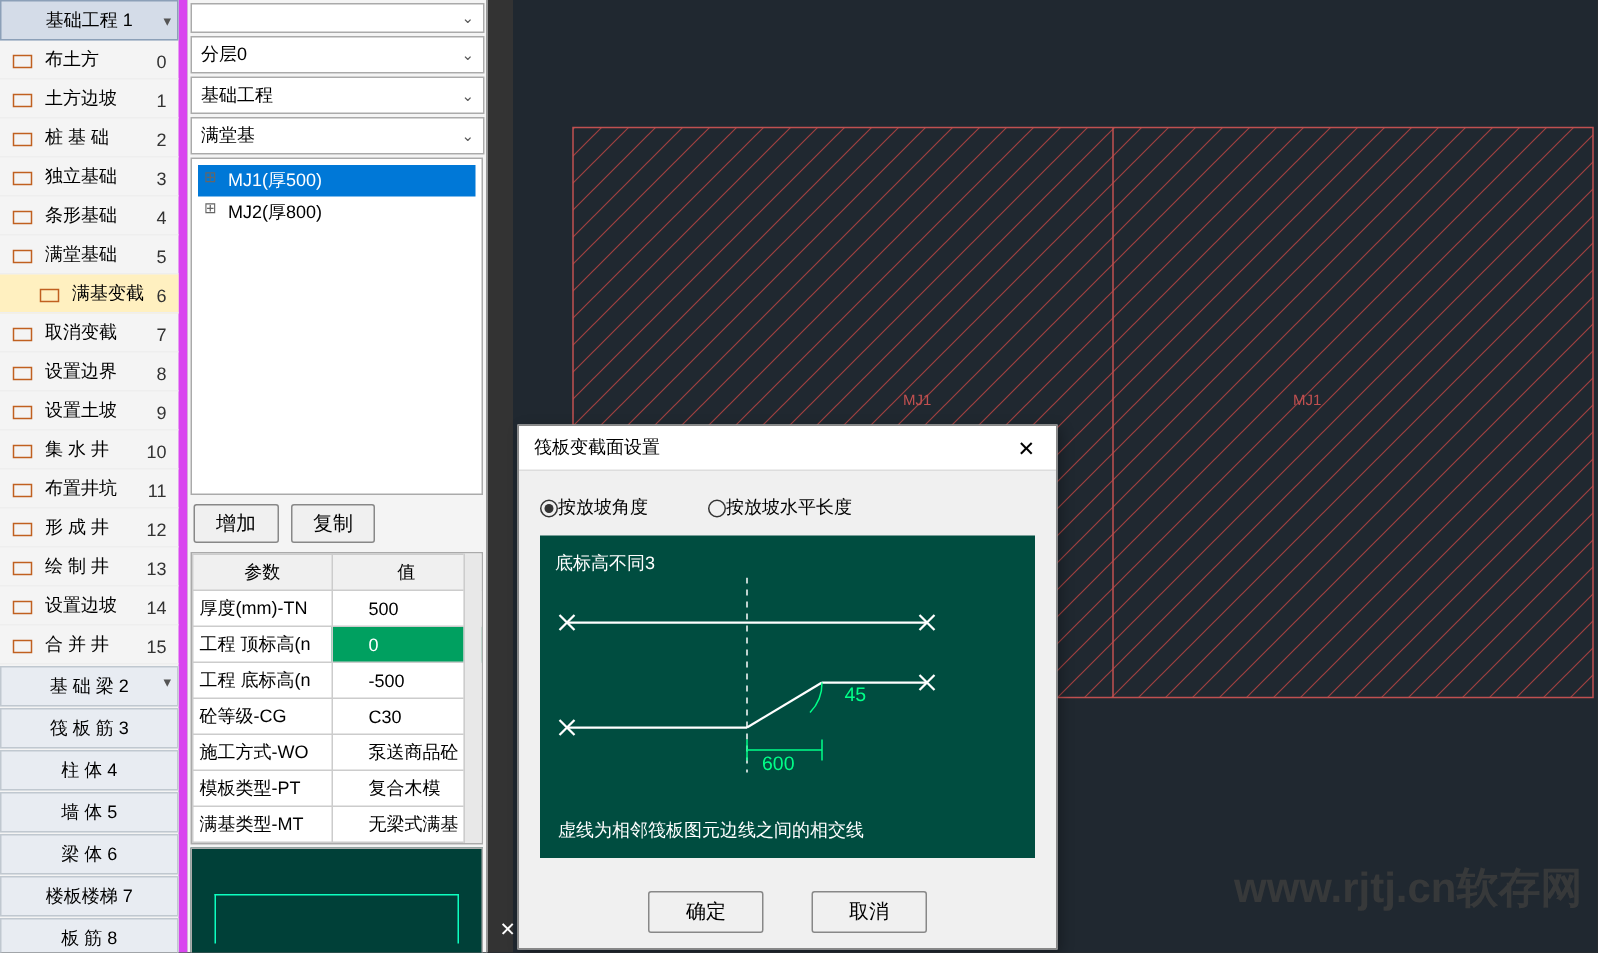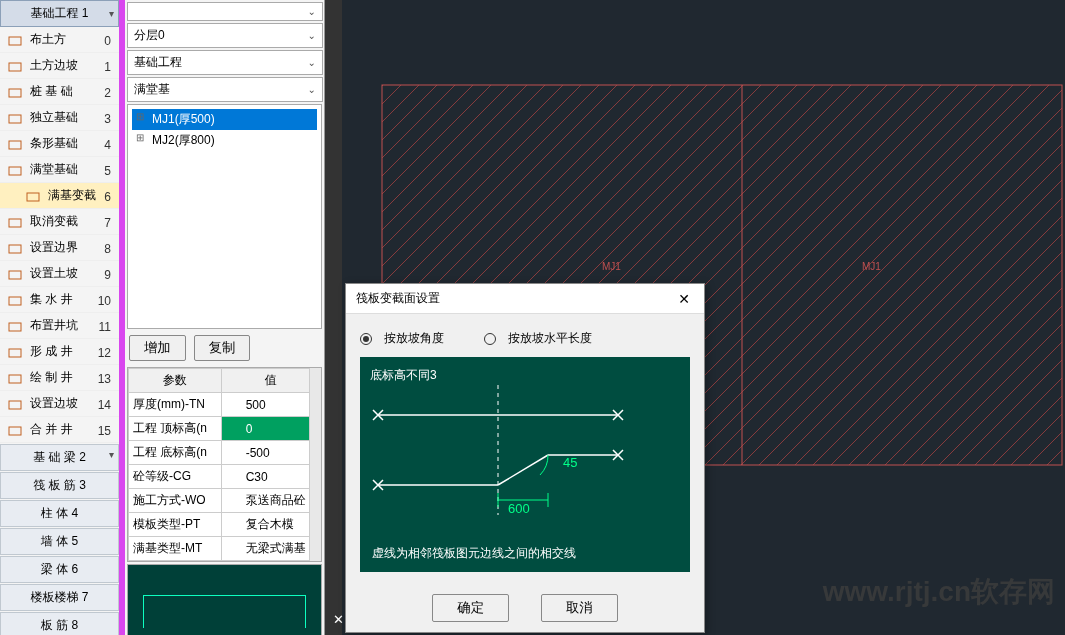--- a/index.html
+++ b/index.html
@@ -36,21 +36,21 @@
   .preview .rect { position: absolute; left: 15px; right: 15px; top: 30px; bottom: 15px; border: 1px solid #0dffc0; border-bottom: none; }
   
   .canvas { position: absolute; left: 325px; top: 0; right: 0; bottom: 0; background: #202830; overflow: hidden; margin-left: 17px; }
   .canvas svg { position: absolute; }
   
   .dialog { position: absolute; left: 345px; top: 283px; width: 360px; background: #f0f0f0; border: 1px solid #888; box-shadow: 2px 2px 8px rgba(0,0,0,.3); z-index: 10; }
   .dialog-title { background: #fff; padding: 6px 10px; border-bottom: 1px solid #ddd; display: flex; justify-content: space-between; align-items: center; }
   .dialog-close { cursor: pointer; font-size: 14px; padding: 0 4px; }
   .dialog-body { padding: 12px 14px; }
   .radio-row { display: flex; gap: 40px; padding: 4px 0 10px 0; }
-  .radio-opt { display: flex; align-items: center; gap: 12px; cursor: pointer; }
+  .radio-opt { display: flex; align-items: center; gap: 0; cursor: pointer; }
   .radio-opt .r { width: 12px; height: 12px; border: 1px solid #333; border-radius: 50%; display: inline-flex; align-items: center; justify-content: center; }
   .radio-opt.checked .r::after { content: ""; width: 6px; height: 6px; background: #333; border-radius: 50%; }
   .diagram { background: #004d40; height: 215px; position: relative; color: #fff; padding: 10px; }
   .diagram-label { font-size: 12px; }
   .dialog-btns { display: flex; justify-content: center; gap: 32px; padding: 10px; }
   .dialog-btns .btn { padding: 4px 24px; }
   
   .cmd-label { position: absolute; left: 333px; top: 610px; color: #fff; font-size: 13px; z-index: 5; display:flex; align-items:center; gap:4px;}
   .cmd-x { color:#fff; padding-right:4px;}
   .watermark { position: absolute; right: 10px; bottom: 24px; font-size: 28px; font-weight: bold; color: rgba(60,60,60,.85); z-index: 2; font-family: Arial, sans-serif; }

